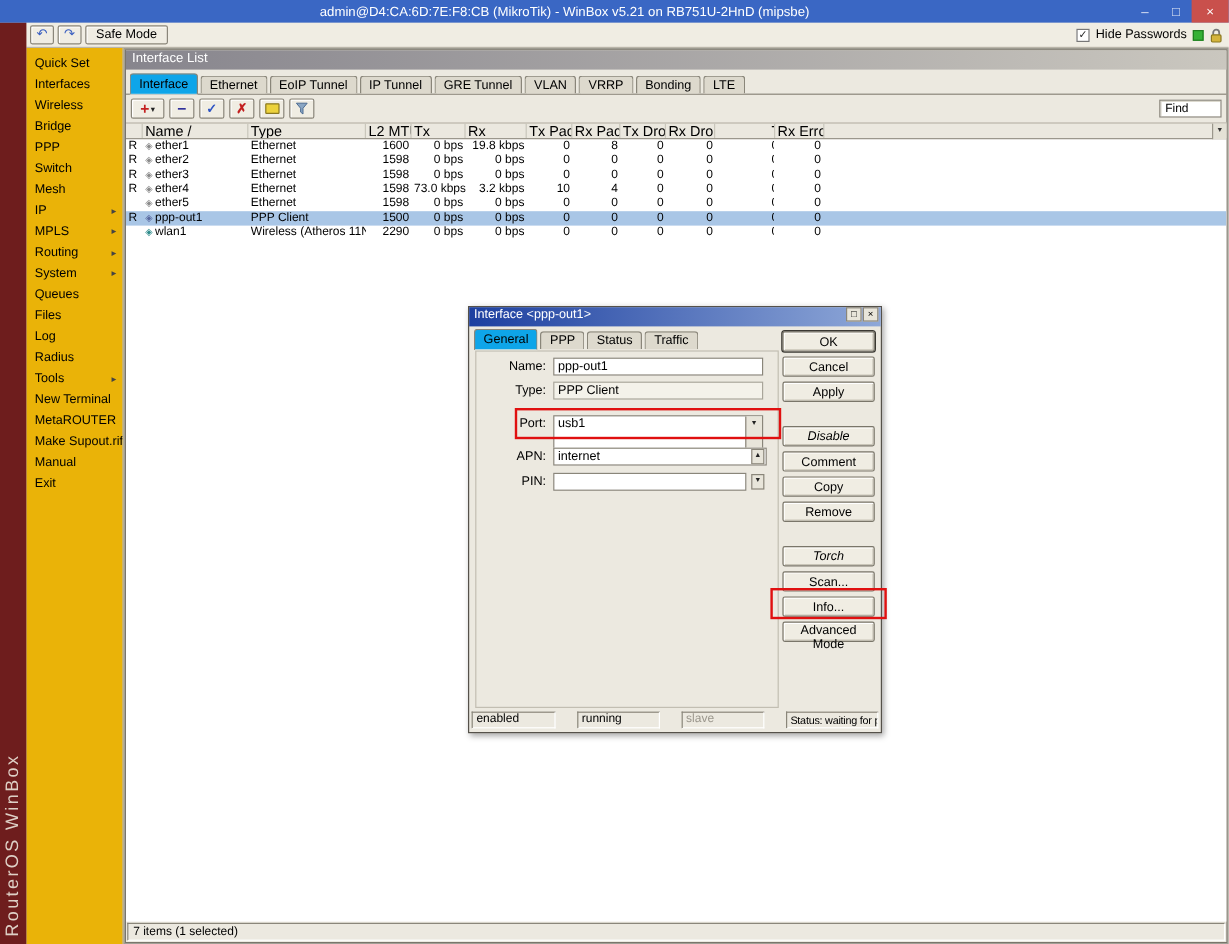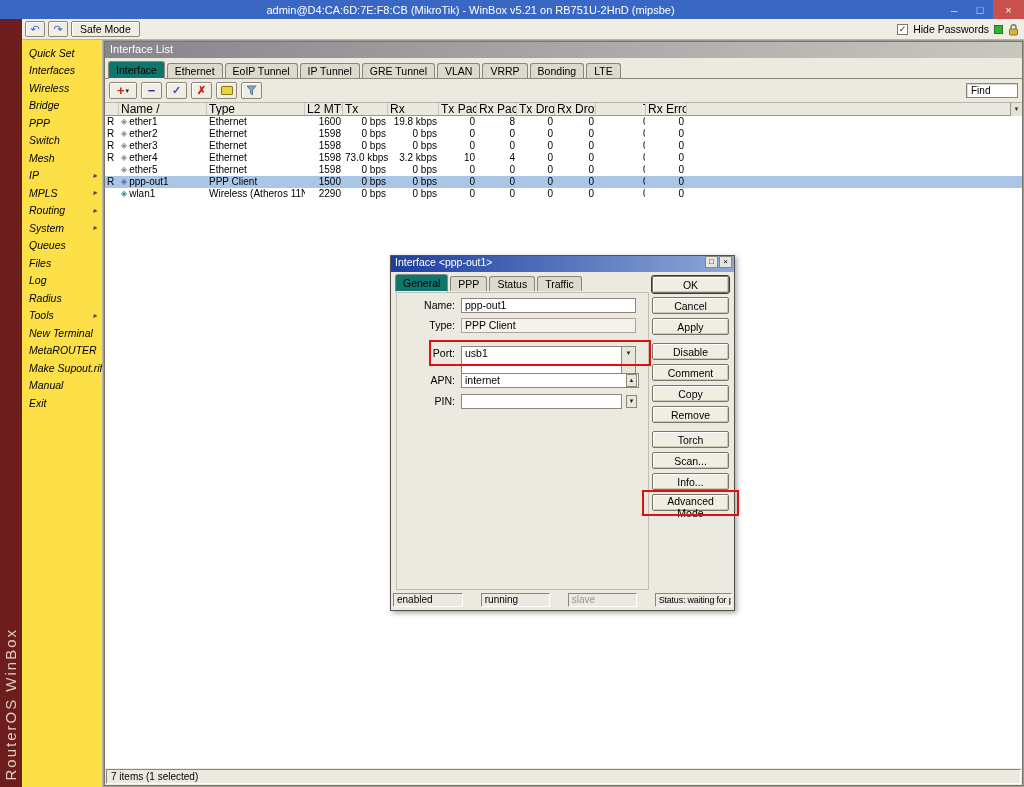--- a/index.html
+++ b/index.html
@@ -26,33 +26,33 @@
   .nav-btn { width:20px; height:16px; background:#f0ede3; border:1px solid #8a867a; border-radius:2px;
              box-shadow:inset 1px 1px 0 #fff; color:#3a5fc0; font-size:11px; line-height:13px; text-align:center; }
   .safemode-btn { height:16px; padding:0 8px; background:#f0ede3; border:1px solid #8a867a; border-radius:2px;
                   box-shadow:inset 1px 1px 0 #fff; font-size:10.5px; font-family:inherit; }
   .topbar-right { margin-left:auto; display:flex; align-items:center; gap:5px; }
   .checkbox { width:11px; height:11px; background:#fff; border:1px solid #777; font-size:9px; line-height:9px; text-align:center; color:#222; }
   .hp-label { font-size:10.5px; }
   .green-ind { width:9px; height:9px; background:#35b135; border:1px solid #1f7d1f; }
 
   .content-row { flex:1; display:flex; min-height:0; }
-  .sidebar { width:81px; background:#fde047; border-right:1px solid #b9b5a9; padding-top:4px; flex:none;font-style:italic; }
+  .sidebar { width:81px; background:#eab308; border-right:1px solid #b9b5a9; padding-top:4px; flex:none; }
   .sb-item { height:17.5px; display:flex; align-items:center; justify-content:space-between; padding:0 5px 0 7px; font-size:10.5px; white-space:nowrap; overflow:hidden; }
   .sb-arrow { font-size:8px; color:#444; }
 
   .mdi { flex:1; background:#9d9b91; position:relative; min-width:0; }
 
   
   .iface-window { position:absolute; inset:1px; background:#ece9e0; border:1px solid #7a766c; display:flex; flex-direction:column; }
   .iface-title { height:16px; background:linear-gradient(90deg,#87858d,#cac7bf); color:#fff; font-size:11px; padding:1px 5px; flex:none; }
   .tabs { display:flex; align-items:flex-end; padding:3px 3px 0 3px; border-bottom:1px solid #8a867a; flex:none; }
   .tab { height:15px; line-height:14px; padding:0 7px; background:#ddd9cd; border:1px solid #8a867a; border-bottom:none;
          border-radius:3px 3px 0 0; margin-right:2px; font-size:10.5px; white-space:nowrap; }
-  .tab.active { height:18px; line-height:17px; background:#0f766e; margin-bottom:-1px; border-bottom:1px solid #f0eee6; position:relative; z-index:2; }
+  .tab.active { height:18px; line-height:17px; background:#0ea5e9; margin-bottom:-1px; border-bottom:1px solid #f0eee6; position:relative; z-index:2; }
   .iface-toolbar { display:flex; align-items:center; gap:4px; padding:3px 4px; flex:none; }
   .tb-btn { height:17px; min-width:21px; display:flex; align-items:center; justify-content:center; background:#f0ede3;
             border:1px solid #8a867a; border-radius:2px; box-shadow:inset 1px 1px 0 #fff; font-size:11px; }
   .glyph-add { color:#c32020; font-weight:bold; font-size:13px; line-height:11px; }
   .glyph-caret { font-size:7px; color:#222; margin-left:1px; }
   .glyph-minus { color:#30309a; font-weight:bold; font-size:13px; line-height:11px; }
   .glyph-check { color:#2f55c4; font-weight:bold; font-size:11px; }
   .glyph-x { color:#c32020; font-weight:bold; font-size:11px; }
   .comment-glyph { width:12px; height:9px; background:#ecd23c; border:1px solid #8a7820; border-radius:1px; }
   .find-box { margin-left:auto; width:52px; height:15px; background:#fff; border:1px solid #8a867a;
@@ -93,21 +93,21 @@
   .finput { position:absolute; left:64px; height:15px; background:#fff; border:1px solid #8a867a; font-size:10.5px; line-height:13px; padding:0 3px; white-space:nowrap; overflow:hidden; }
   .finput.ro { background:#f4f2ea; border-color:#a9a59a; }
   .combo { display:flex; position:absolute; left:64px; height:32px; border:1px solid #8a867a; background:#fff; }
   .combo .val { flex:1; font-size:10.5px; line-height:13px; padding:0 3px; white-space:nowrap; overflow:hidden; }
   .combo .arrow { width:14px; background:#e8e5da; border-left:1px solid #8a867a; font-size:6px; line-height:12px; text-align:center; color:#222; }
   .mini-arrow { position:absolute; left:229px; top:1px; width:11px; height:13px; background:#e8e5da; border:1px solid #8a867a;
                 font-size:6px; line-height:11px; text-align:center; color:#222; }
   .btn-col { position:absolute; top:4px; right:5px; width:77px; }
   .dlg-btn { display:block; width:77px; height:17px; margin-bottom:4px; background:#f0ede3; border:1px solid #7a766a; border-radius:2px;
              box-shadow:inset 1px 1px 0 #fff, inset -1px -1px 0 #c9c5b8; font-size:10.5px; font-family:inherit; }
-  .dlg-btn.gap { margin-top:8px; }
+  .dlg-btn.gap { margin-top:20px;font-style:italic; }
   .dlg-btn.default { outline:1px solid #3a3832; }
   .dlg-statusrow { position:absolute; left:2px; right:2px; top:321px; height:14px; display:flex; gap:18px; }
   .scell { height:14px; background:#ece9e0; border:1px solid; border-color:#8a867a #fff #fff #8a867a; font-size:10px; line-height:12px; padding-left:3px; white-space:nowrap; overflow:hidden; }
   .scell.c1 { width:82px; } .scell.c2 { width:81px; } .scell.c3 { width:81px; color:#9a968c; }
   .scell.stat { margin-left:auto; width:91px; font-size:9px; letter-spacing:-0.2px; }
 
   
   .annotation { position:absolute; border:2px solid var(--annotation,#e01010); background:transparent; pointer-events:none; z-index:40; }
   .anno-port { left:38px; top:68px; width:222px; height:26px; }
   .anno-adv  { top:218px; right:-5px; width:97px; height:26px; }

